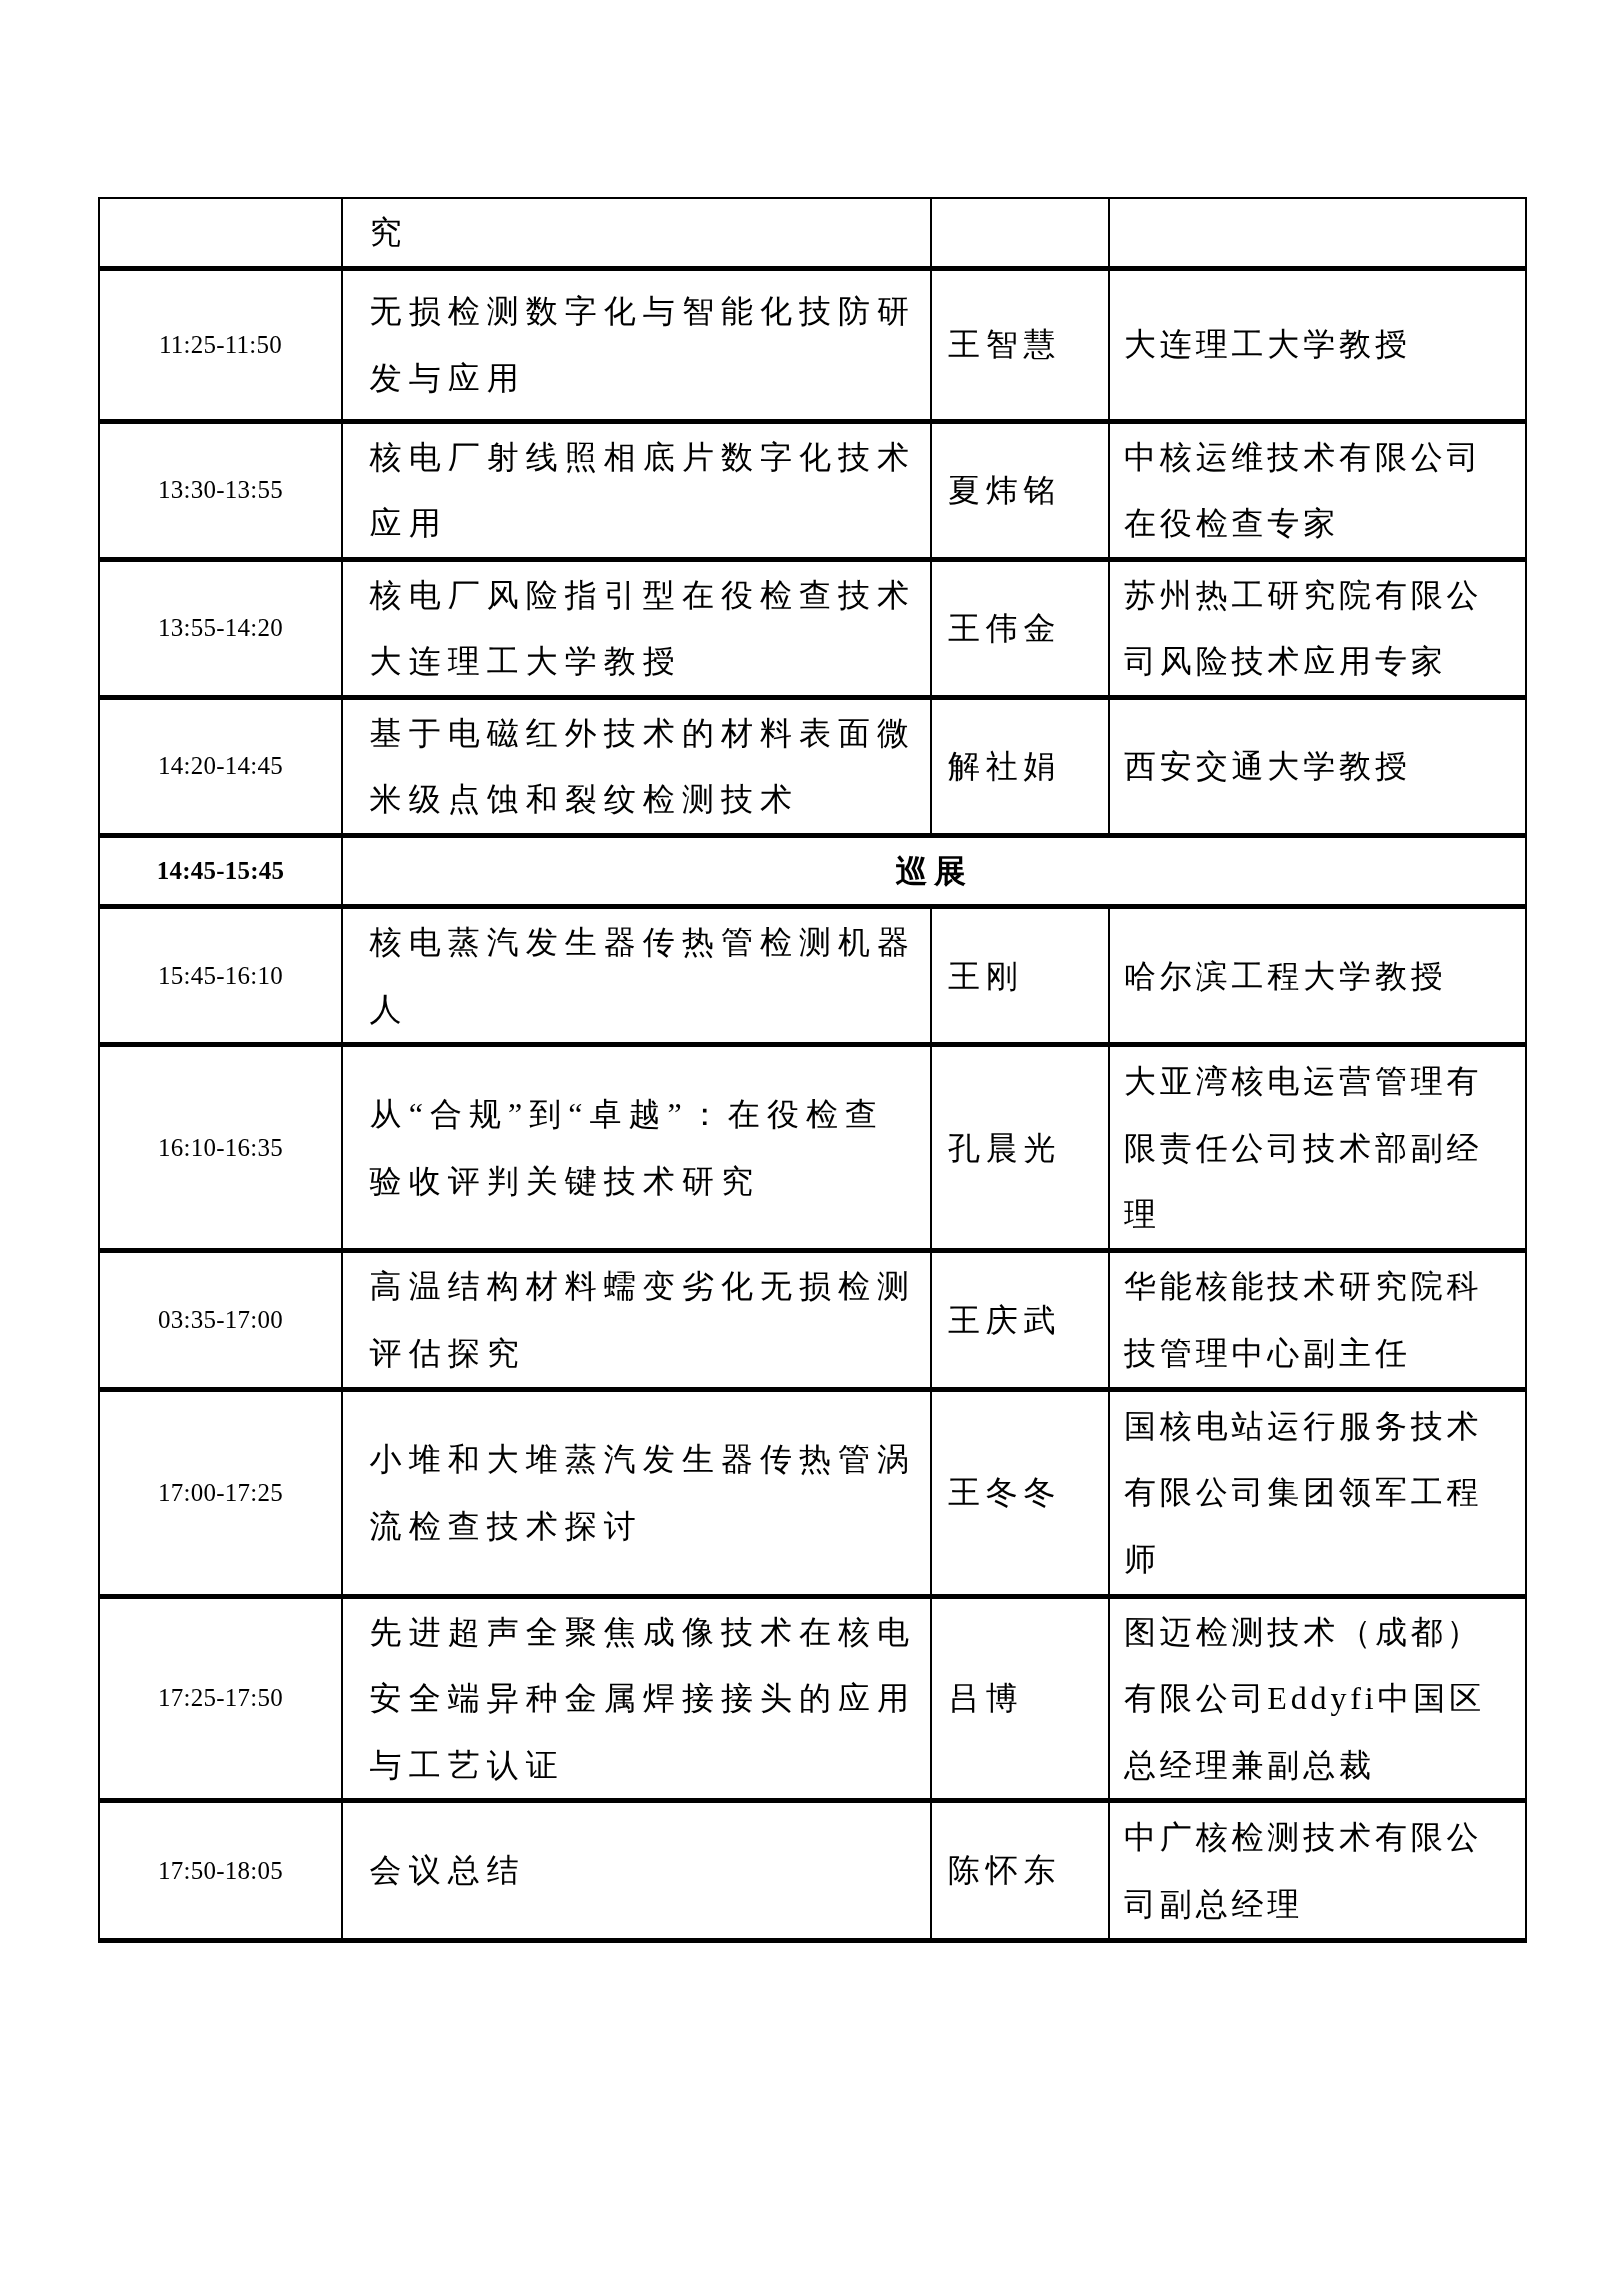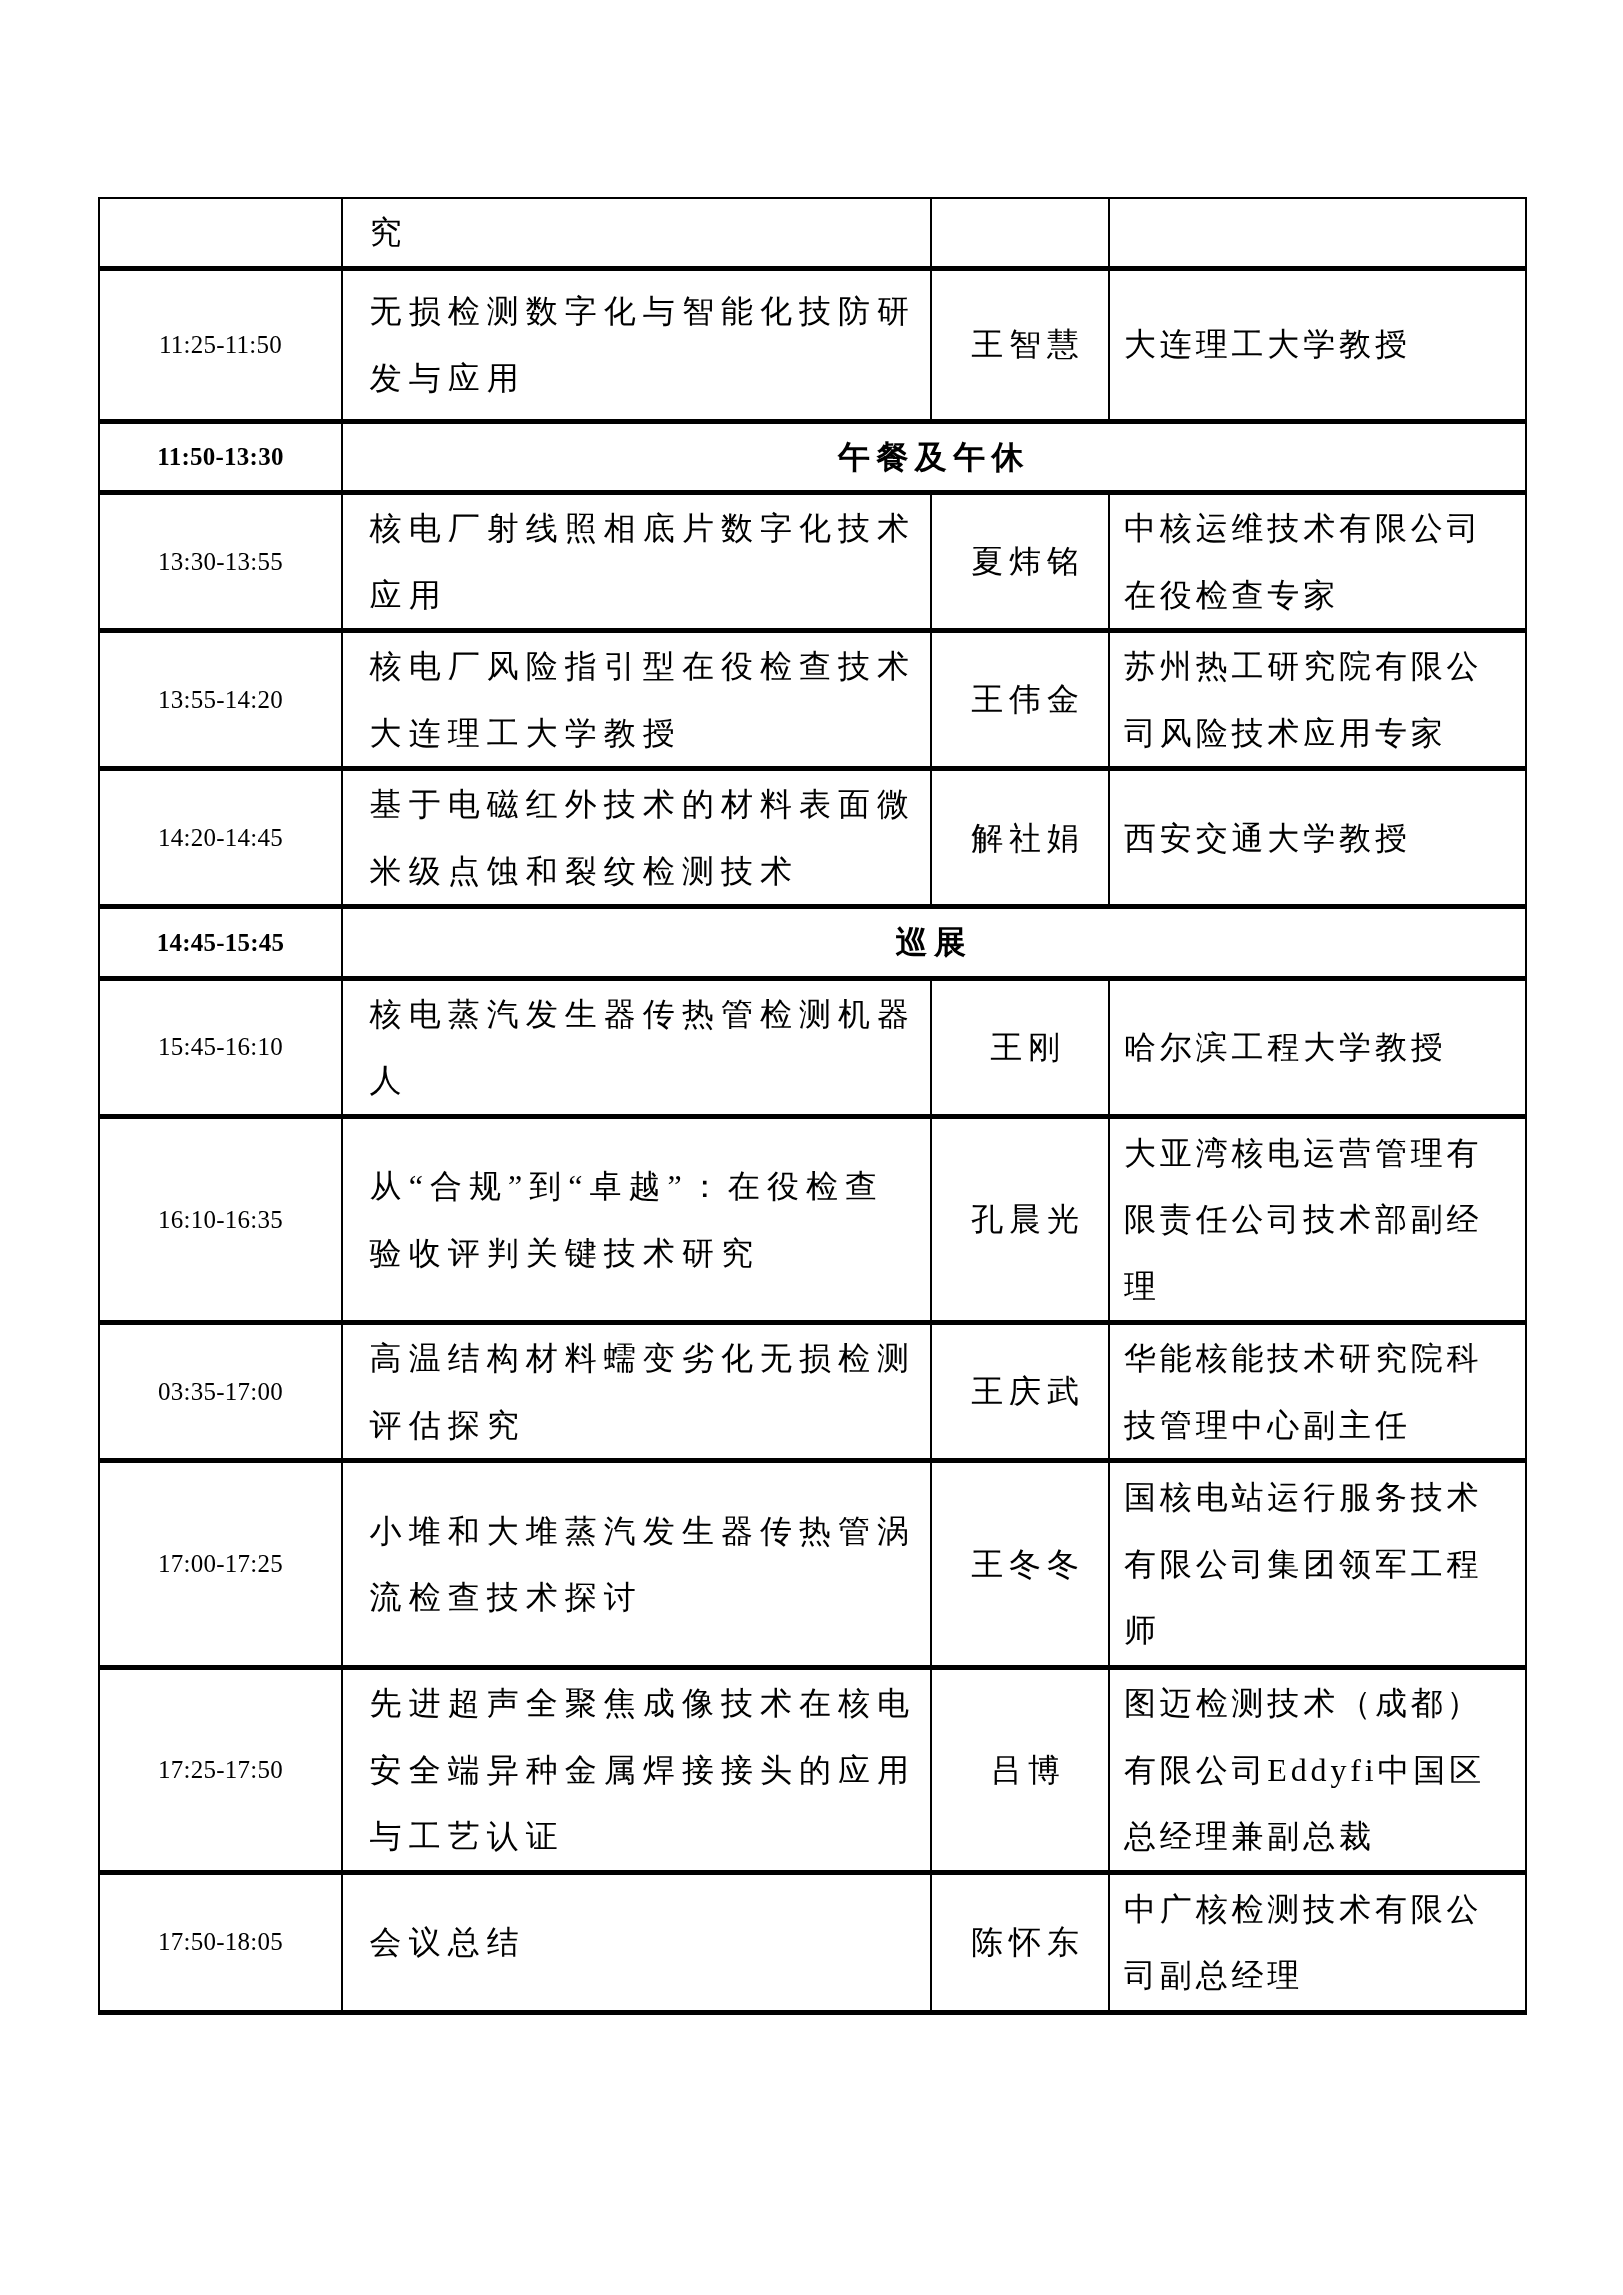--- a/index.html
+++ b/index.html
@@ -40,21 +40,20 @@
     font-size:25px;
     letter-spacing:0.01em;
   }
   .c-title{
     text-align:left;
     padding-left:26.6px;
     padding-right:5.1px;
     letter-spacing:0.22em;
   }
   .c-speaker{
-    text-align:center;
     letter-spacing:0.18em;
     padding-left:16px;
   }
   .c-org{
     text-align:left;
     padding-left:14px;
     padding-right:3.1px;
     letter-spacing:0.12em;
   }
   .c-merged{
@@ -85,24 +84,20 @@
     </tr>
 
     <tr style="height:153px">
       <td class="c-time">11:25-11:50</td>
       <td class="c-title">无损检测数字化与智能化技防研
 发与应用</td>
       <td class="c-speaker">王智慧</td>
       <td class="c-org">大连理工大学教授</td>
     </tr>
 
-    <tr style="height:59px">
-      <td class="c-time bold">11:50-13:30</td>
-      <td class="c-merged" colspan="3">午餐及午休</td>
-    </tr>
 
 
     <tr style="height:137px">
       <td class="c-time">13:30-13:55</td>
       <td class="c-title">核电厂射线照相底片数字化技术
 应用</td>
       <td class="c-speaker">夏炜铭</td>
       <td class="c-org">中核运维技术有限公司
 在役检查专家</td>
     </tr>

